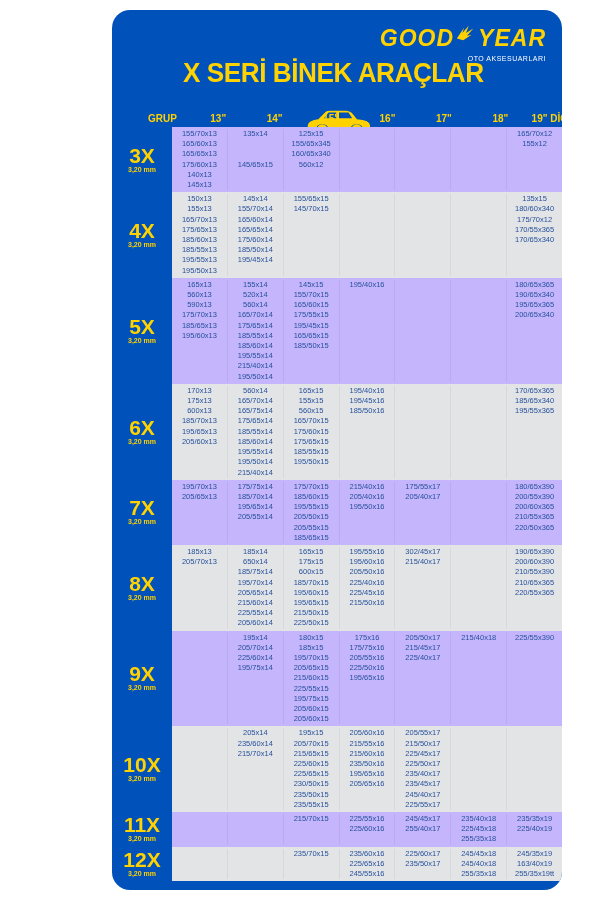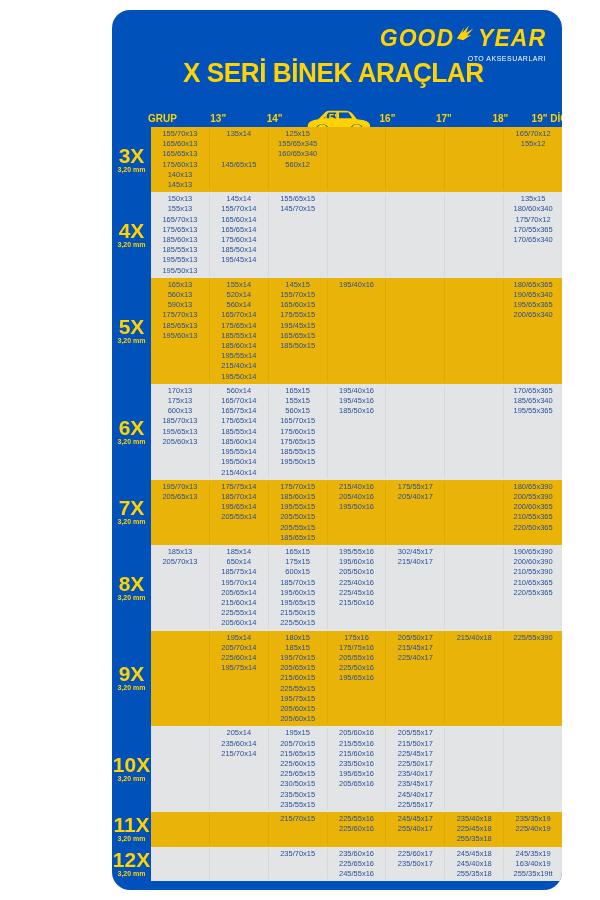--- a/index.html
+++ b/index.html
@@ -15,25 +15,25 @@
   
   .titlebar{position:absolute;top:48px;left:15px;right:12px;display:flex;align-items:center;gap:18px;flex-direction:column;}
   .title{color:#ffd200;font-size:27px;font-weight:bold;letter-spacing:-.5px;white-space:nowrap;transform:scaleX(.97);transform-origin:left;}
   
   .thead{position:absolute;top:99px;left:0;width:100%;display:flex;height:18px;align-items:center;padding-left:23px;}
   .hcell{flex:1;text-align:center;color:#ffd200;font-weight:bold;font-size:10px;white-space:nowrap;}
   .hcell.grup{flex:none;width:55px;}
   
   .tbody{position:absolute;top:117px;left:0;width:100%;}
   .grow{display:flex;}
-  .gcell{flex:none;width:39px;display:flex;flex-direction:column;align-items:center;justify-content:center;color:#ffd200;}
+  .gcell{flex:none;width:60px;display:flex;flex-direction:column;align-items:center;justify-content:center;color:#ffd200;}
   .glabel{font-size:21px;font-weight:bold;line-height:19px;}
   .gsub{font-size:7px;font-weight:bold;line-height:9px;}
   .cells{flex:1;display:flex;padding:2px 0;}
-  .grow.light .cells{background:#eab308;}
+  .grow.light .cells{background:#c4b5fd;}
   .grow.dark  .cells{background:#e3e4e6;}
   .col{flex:1;text-align:center;border-right:1px solid rgba(0,0,0,.05);}
   .col:last-child{border-right:none;}
   .size{font-size:7.5px;line-height:10.2px;min-height:10.2px;color:#27519b;white-space:nowrap;}
 </style>
 </head>
 <body>
 
 <div class="card">
 

